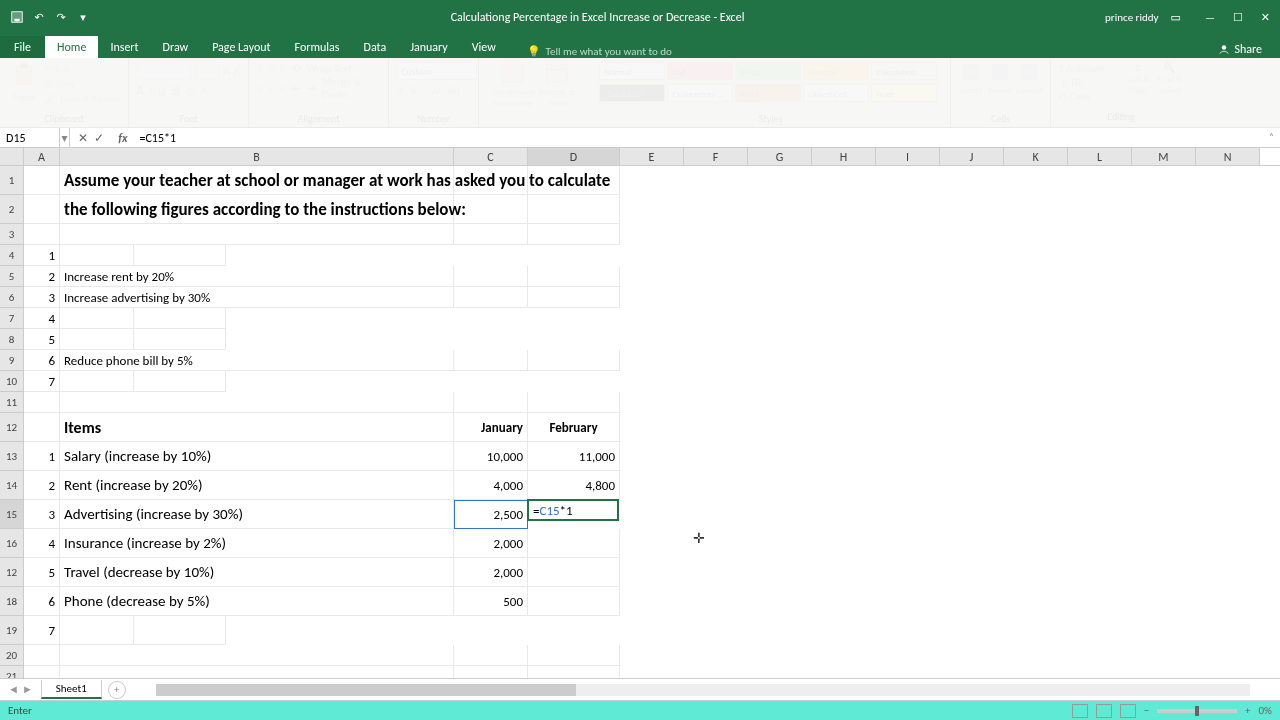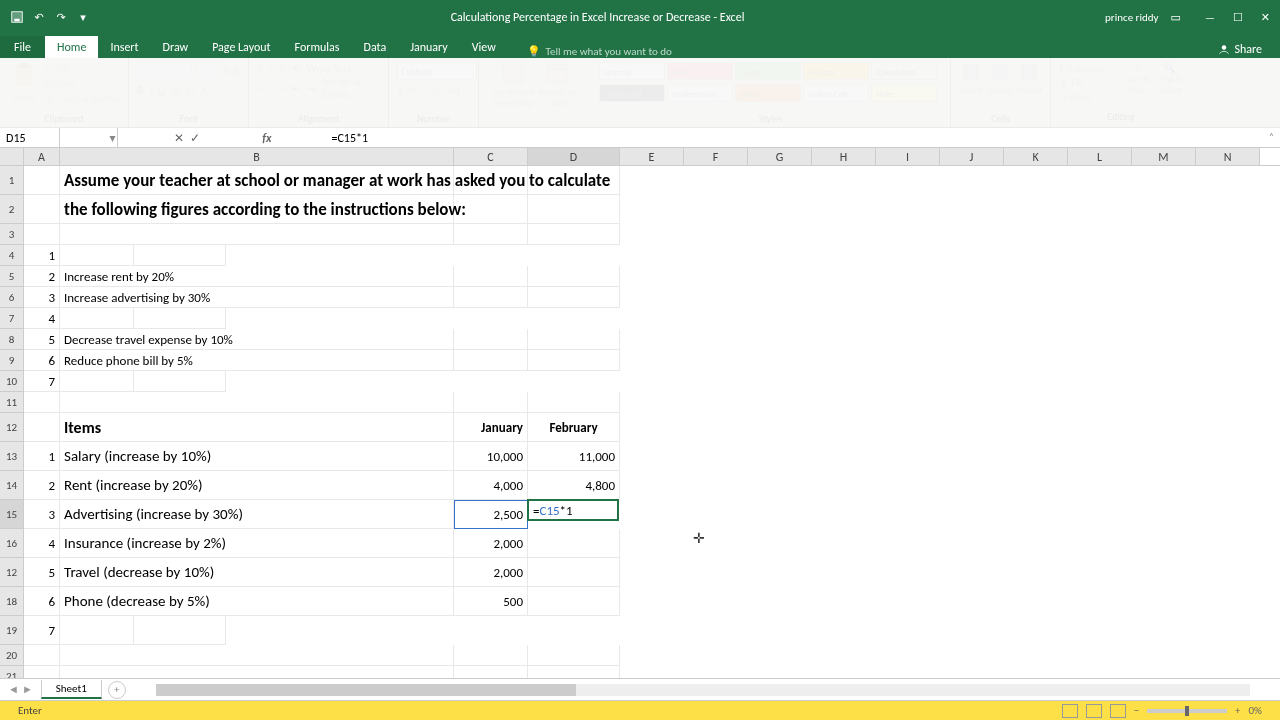--- a/index.html
+++ b/index.html
@@ -57,21 +57,21 @@
 .cell-icon-btn { width: 26px; text-align: center; font-size: 9px; }
 .editing-group { width: 140px; }
 .edit-items { display: flex; flex-direction: column; gap: 1px; font-size: 10px; }
 .edit-row { display: flex; align-items: center; gap: 3px; }
 .sort-find { display: flex; gap: 6px; margin-left: auto; }
 .disabled, .disabled * { color: #bbb !important; border-color: #ddd !important; opacity: 0.6; }
 .cond-fmt { display: flex; gap: 4px; padding: 0 6px; }
 .cond-btn { width: 40px; text-align: center; font-size: 9px; }
 
 
-.formula-bar { height: 20px; border-bottom: 1px solid #ccc; display: flex; align-items: center; font-size: 12px; gap: 48px; }
+.formula-bar { height: 20px; border-bottom: 1px solid #ccc; display: flex; align-items: center; font-size: 12px; }
 .name-box { width: 60px; border-right: 1px solid #ccc; padding-left: 6px; height: 100%; display: flex; align-items: center; }
 .name-dd { width: 10px; text-align: center; color: #888; border-right: 1px solid #ccc; height: 100%; display:flex;align-items:center;justify-content:center;}
 .fx-buttons { display: flex; gap: 6px; padding: 0 8px; color: #666; }
 .fx-label { font-style: italic; font-weight: bold; color: #666; padding: 0 6px; }
 .formula-input { flex: 1; padding-left: 6px; }
 
 
 .grid-area { position: absolute; top: 148px; left: 0; right: 0; bottom: 42px; display: flex; flex-direction: column; }
 .col-headers { display: flex; height: 18px; background: #fff; border-bottom: 1px solid #ccc; }
 .corner { width: 24px; border-right: 1px solid #ccc; background: #e6e6e6; }
@@ -100,21 +100,21 @@
 
 
 .sheet-tabs { position: absolute; bottom: 20px; left: 0; right: 0; height: 22px; background: #fff; border-top: 1px solid #ccc; display: flex; align-items: center; font-size: 11px; }
 .sheet-nav { display: flex; gap: 3px; padding: 0 8px; color: #999; }
 .sheet-tab { border: 1px solid #ccc; border-top: none; padding: 2px 14px; background:#fff; border-bottom:2px solid #217346; }
 .sheet-add { width: 18px; height:18px; border:1px solid #ccc; border-radius:50%; margin-left:6px; display:flex;align-items:center;justify-content:center; color:#888;}
 .hscroll { flex: 1; margin: 0 30px; height: 12px; background:#eee; position:relative; }
 .hscroll-thumb { position:absolute; left:0; width:420px; height:100%; background:#ccc;}
 
 
-.statusbar { position: absolute; bottom: 0; left: 0; right: 0; height: 20px; background: #fde047; border-top: 1px solid #ccc; display: flex; align-items: center; font-size: 11px; padding: 0 18px; color: #444;}
+.statusbar { position: absolute; bottom: 0; left: 0; right: 0; height: 20px; background: #5eead4; border-top: 1px solid #ccc; display: flex; align-items: center; font-size: 11px; padding: 0 8px; color: #444;}
 .status-right { margin-left: auto; display:flex; align-items:center; gap:8px; color:#666;}
 .view-btn { width:16px; height:14px; border:1px solid #999; }
 .zoom-slider { width:80px; height:4px; background:#ccc; position:relative;}
 .zoom-thumb { position:absolute; left:38px; top:-3px; width:4px; height:10px; background:#666;}
 
 
 .cursor-plus { position:absolute; top:530px; left:693px; font-size:14px; color:#333; pointer-events:none;}
 
 .collapse-ribbon { position:absolute; right:6px; top:130px; color:#888; font-size:10px; cursor:pointer;}
 </style>
@@ -393,21 +393,20 @@
       </div>
     <div class="row">
         <div class="row-h">7</div>
         <div class="cell cA">4</div>
         <div class="cell cC"></div>
         <div class="cell cD"></div>
       </div>
     <div class="row">
         <div class="row-h">8</div>
         <div class="cell cA">5</div>
-        <div class="cell cB">Decrease travel expense by 10%</div>
         <div class="cell cC"></div>
         <div class="cell cD"></div>
       </div>
     <div class="row">
         <div class="row-h">9</div>
         <div class="cell cA">6</div>
         <div class="cell cB">Reduce phone bill by 5%</div>
         <div class="cell cC"></div>
         <div class="cell cD"></div>
       </div>

